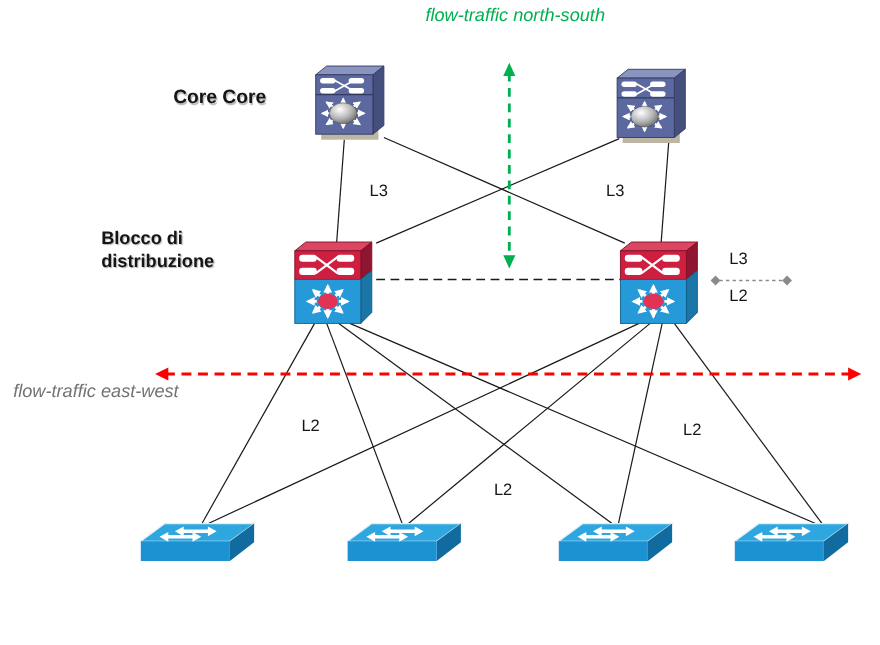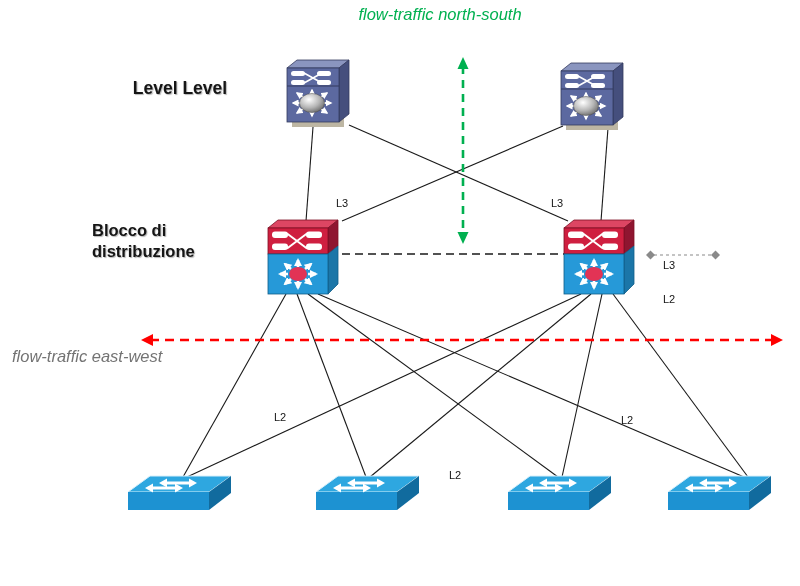--- a/index.html
+++ b/index.html
@@ -4,25 +4,25 @@
 <style>
   html,body{margin:0;padding:0;background:#ffffff;}
   #stage{
     position:relative;width:800px;height:586px;background:#ffffff;overflow:hidden;
     font-family:"Liberation Sans",sans-serif;
   }
   #stage svg.lines{position:absolute;left:0;top:0;z-index:1;}
   .icon{position:absolute;z-index:2;line-height:0;}
   .lbl{position:absolute;z-index:3;color:#151515;white-space:pre;}
   .lbl.bold{font-weight:700;text-shadow:1px 1px 1px rgba(90,90,90,.45);}
-  .lbl.center{text-align:center;}
+  .lbl.center{text-align:right;}
   .flow-ns{color:#00B050;font-style:italic;font-size:16.5px;}
   .flow-ew{color:#737373;font-style:italic;font-size:16.5px;}
   .big{font-size:17.5px;}
-  .layer{font-size:11px;margin-top:32px;}
+  .layer{font-size:15px;}
 </style>
 </head>
 <body>
 
 <div id="stage">
 
   <svg class="lines" width="800" height="586" viewBox="0 0 800 586">
 
     <g stroke="#1a1a1a" stroke-width="1.1">
       <line x1="313" y1="127" x2="306" y2="221"></line>
@@ -237,27 +237,27 @@
       <polygon points="1,17 23,1 104,1 82,17" fill="#2ea7e0" stroke="#d9f0fb" stroke-width="1"></polygon>
       <polygon points="82,17 104,1 104,18 82,35" fill="#116b9e"></polygon>
       <rect x="1" y="17" width="81" height="18" fill="#1d92d2"></rect>
       <path d="M32,8 L40,3.6 L40,6.4 L62,6.4 L62,3.6 L70,8 L62,12.4 L62,9.6 L40,9.6 L40,12.4 Z" fill="#ffffff"></path>
       <path d="M18,13 L26,8.6 L26,11.4 L48,11.4 L48,8.6 L56,13 L48,17.4 L48,14.6 L26,14.6 L26,17.4 Z" fill="#ffffff"></path>
     </svg>
   </div>
 
   <div class="lbl flow-ns center" style="left:330px;top:5px;width:220px">flow-traffic north-south</div>
 
-  <div class="lbl bold big center" style="left:118px;top:78px;width:124px">Level Level</div>
+  <div class="lbl bold big center" style="left:118px;top:78px;width:124px">Core Core</div>
 
   <div class="lbl layer" style="left:336px;top:165px">L3</div>
 
   <div class="lbl layer" style="left:551px;top:165px">L3</div>
 
-  <div class="lbl bold" style="left:92px;top:220px;font-size:16.5px;line-height:21px"><span>Blocco di</span><br><span>distribuzione</span></div>
+  <div class="lbl bold" style="left:92px;top:207px;font-size:16.5px;line-height:21px"><span>Blocco di</span><br><span>distribuzione</span></div>
 
   <div class="lbl layer" style="left:663px;top:227px">L3</div>
 
   <div class="lbl layer" style="left:663px;top:261px">L2</div>
 
   <div class="lbl flow-ew" style="left:12px;top:347px">flow-traffic east-west</div>
 
   <div class="lbl layer" style="left:274px;top:379px">L2</div>
 
   <div class="lbl layer" style="left:449px;top:437px">L2</div>

